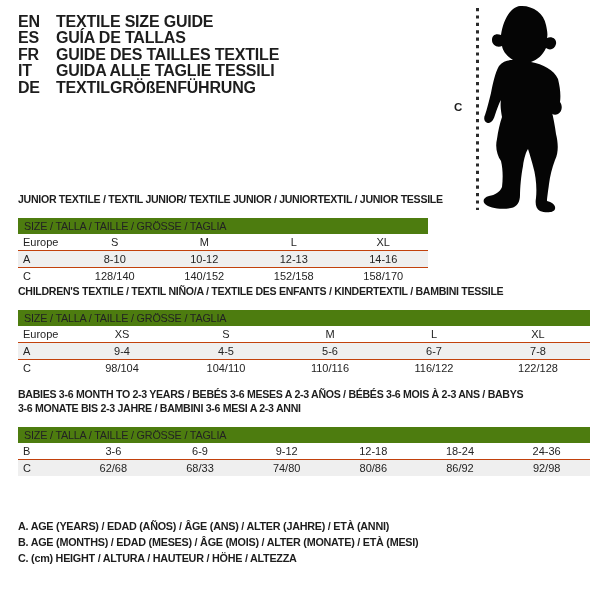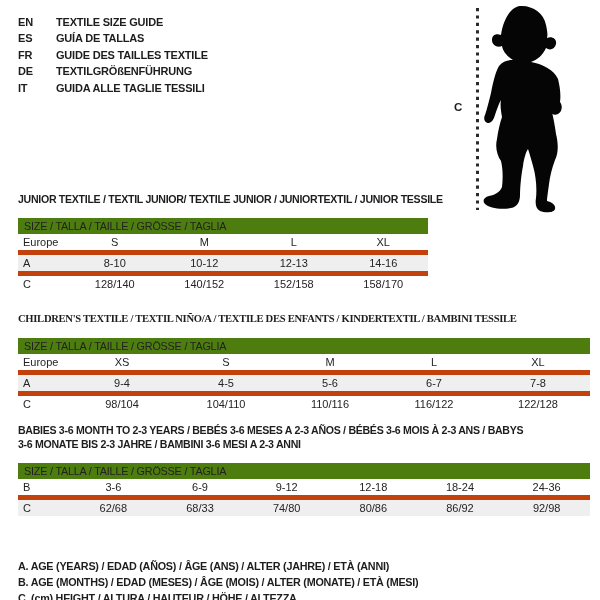--- a/index.html
+++ b/index.html
@@ -1,38 +1,38 @@
 <!DOCTYPE html>
 <html><head>
 <meta charset="utf-8">
 <style>
   html,body{margin:0;padding:0;background:#fff;}
   body{width:600px;height:600px;font-family:"Liberation Sans",sans-serif;color:#1d1d1d;}
   .page{position:relative;width:600px;height:600px;overflow:hidden;box-sizing:border-box;padding:14px 10px 0 18px;}
 
   
-  .lang-list{font-weight:700;font-size:11px;line-height:16.4px;letter-spacing:-0.2px;}
+  .lang-list{font-weight:700;font-size:16px;line-height:16.4px;letter-spacing:-0.2px;}
   .lang-row{white-space:nowrap;}
   .lang-code{display:inline-block;width:38px;}
 
   
   .figure{position:absolute;top:5px;right:20px;width:105px;height:208px;}
   .figure svg{position:absolute;left:0;top:0;}
   .c-label{position:absolute;left:-21px;top:96px;font-size:11.5px;font-weight:700;}
 
   
   .tbl-title{font-weight:700;font-size:10.6px;letter-spacing:-0.3px;line-height:14px;margin-bottom:12px;}
   .s1 .tbl-title{margin-top:96px;}
-  .s2 .tbl-title{margin-top:20px;font-family:Liberation Serif, serif;}
+  .s2 .tbl-title{}
   .s3 .tbl-title{margin-top:11px;max-width:516px;}
   table{border-collapse:collapse;table-layout:fixed;}
   .t1{width:410px;}
   .t2,.t3{width:572px;}
   th.size-bar{background:#4d7c0f;font-weight:400;text-align:left;font-size:10.8px;letter-spacing:-0.2px;height:14px;padding:1px 6px;color:#222;}
-  td{font-size:11px;font-weight:400;text-align:center;height:16px;padding:0;border-bottom:5px solid #c2410c;color:#242424;}
+  td{font-size:11px;font-weight:400;text-align:center;height:16px;padding:0;border-bottom:1px solid #c2410c;color:#242424;}
   td.lbl{text-align:left;padding-left:5px;}
   tr.alt td{background:#efefef;}
   tbody tr:last-child td{border-bottom:none;}
 
   
   .footnotes{margin-top:42px;font-weight:700;font-size:10.8px;letter-spacing:-0.25px;line-height:16px;}
 </style>
 </head>
 <body>
 
@@ -42,24 +42,24 @@
     <div class="lang-row">
       <span class="lang-code">EN</span><span>TEXTILE SIZE GUIDE</span>
     </div>
     <div class="lang-row">
       <span class="lang-code">ES</span><span>GUÍA DE TALLAS</span>
     </div>
     <div class="lang-row">
       <span class="lang-code">FR</span><span>GUIDE DES TAILLES TEXTILE</span>
     </div>
     <div class="lang-row">
+      <span class="lang-code">IT</span><span>GUIDA ALLE TAGLIE TESSILI</span>
+    </div>
+    <div class="lang-row">
       <span class="lang-code">DE</span><span>TEXTILGRÖßENFÜHRUNG</span>
-    </div>
-    <div class="lang-row">
-      <span class="lang-code">IT</span><span>GUIDA ALLE TAGLIE TESSILI</span>
     </div>
   </div>
 
   <div class="figure">
     <span class="c-label">C</span>
     <svg width="105" height="208" viewBox="0 0 105 208">
       <line x1="2.5" y1="3" x2="2.5" y2="205" stroke="#2a2a2a" stroke-width="3" stroke-dasharray="3.2,4.2"></line>
       <path fill="#050505" d="M45,1
         C57,0 69,8 71,20 C72,25 73,29 72,33 C77,31 82,34 81,39 C80,44 75,46 71,43
         C68,50 62,55 56,57 C68,59 79,65 83,74 C85,82 86,90 85,97 C88,101 87,107 83,109

